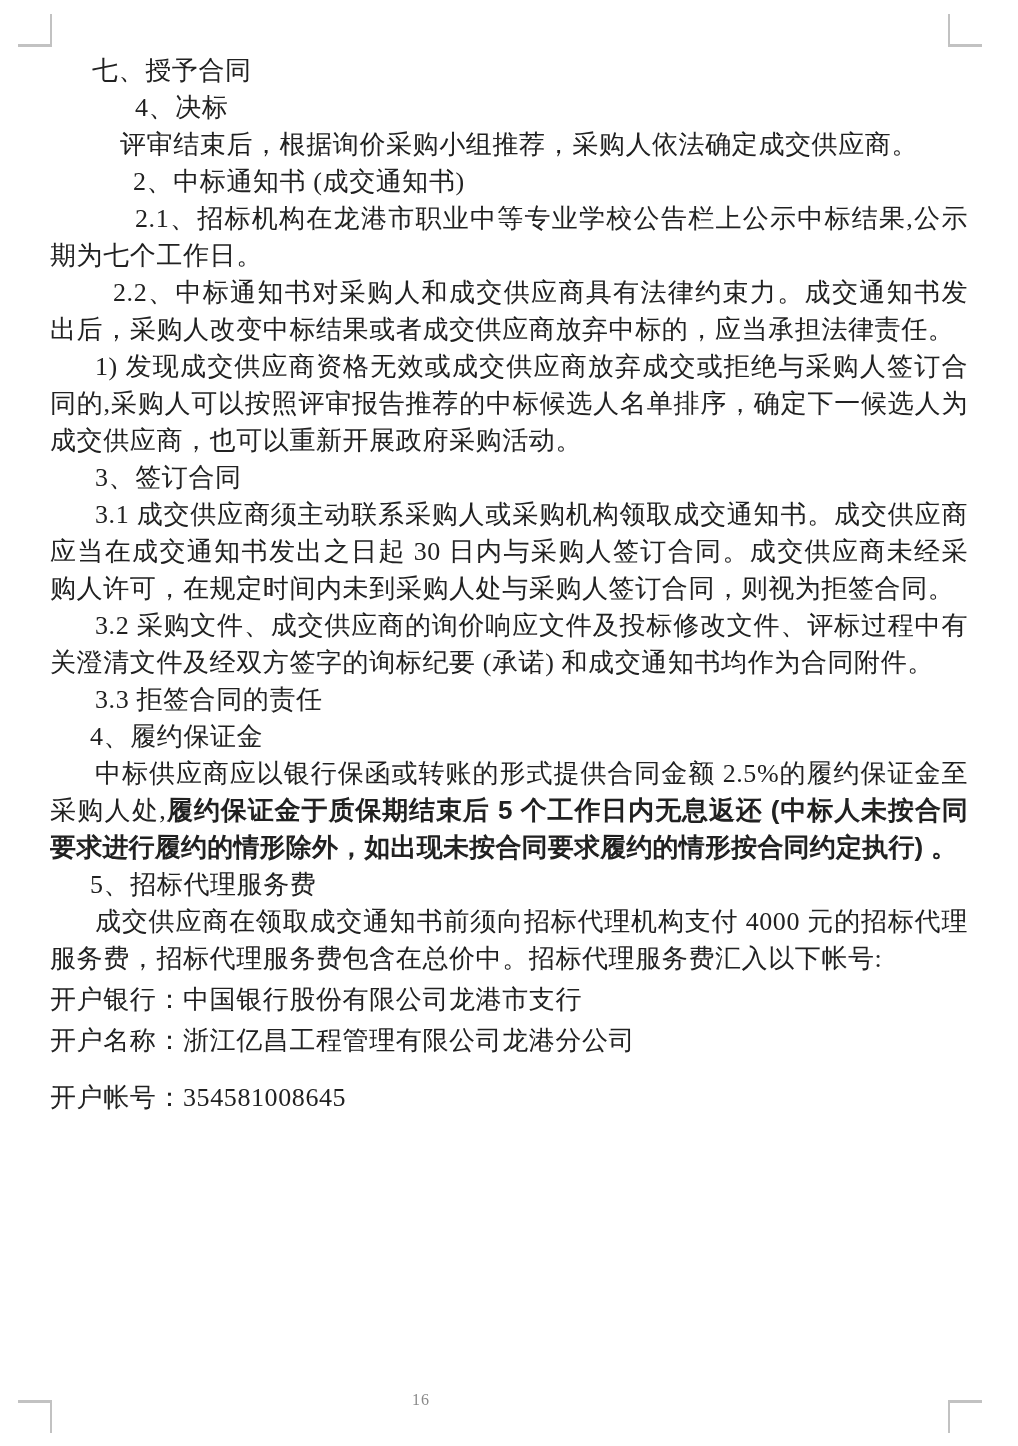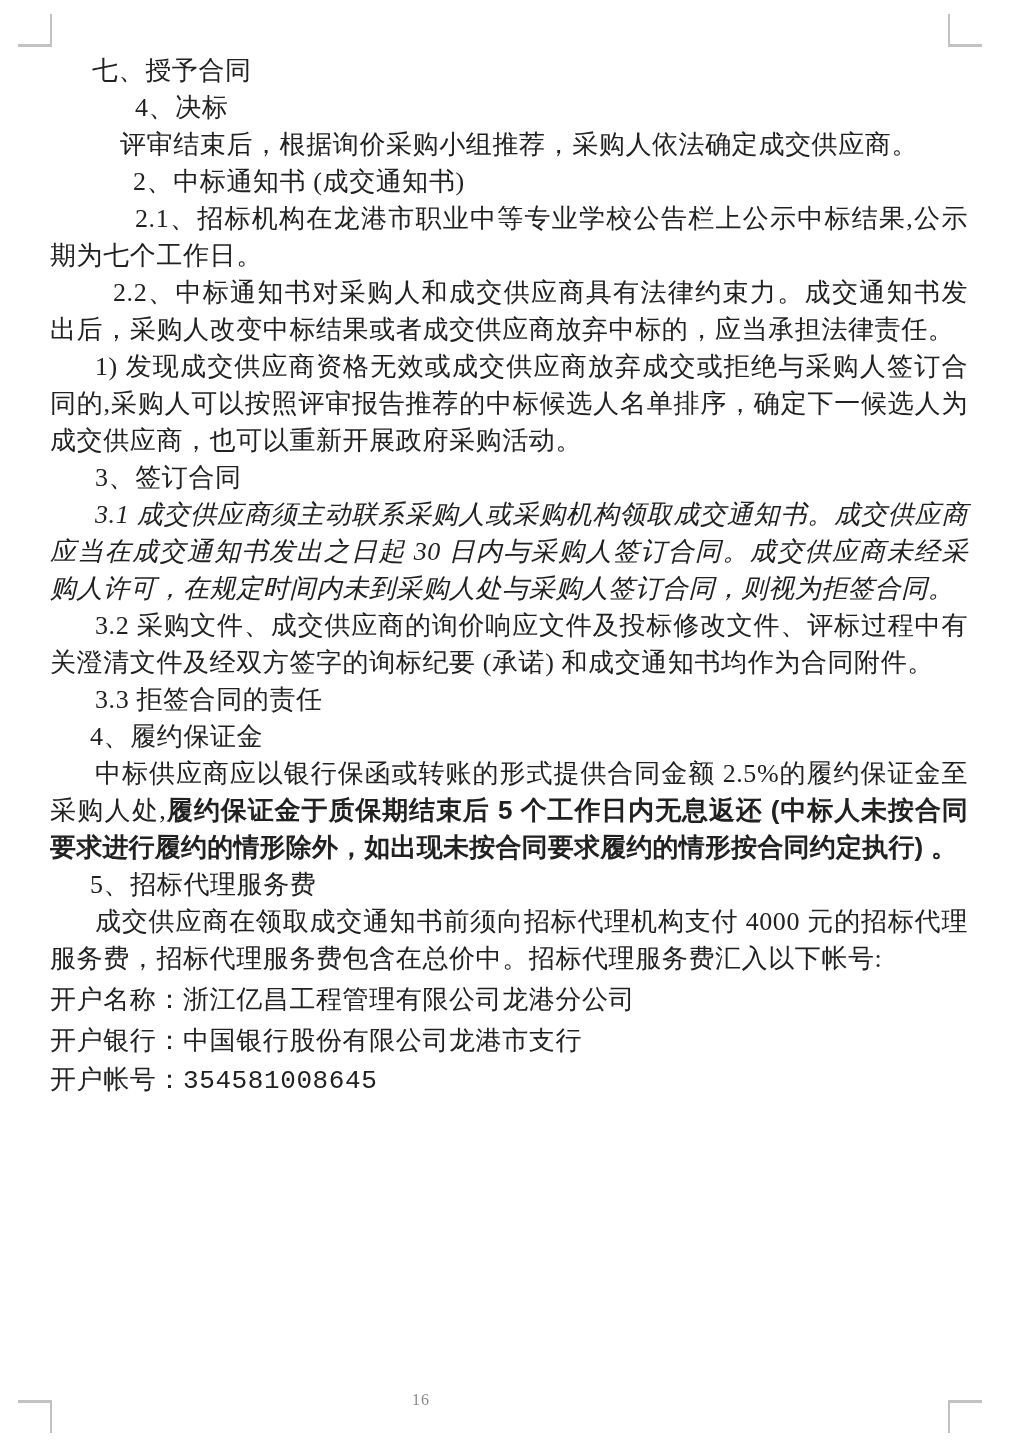--- a/index.html
+++ b/index.html
@@ -85,26 +85,26 @@
 
   <div class="doc-body" id="doc-body">
       <div class="para" style="text-indent: 42px;"><span>七、授予合同</span></div>
       <div class="para" style="text-indent: 85px;"><span>4、决标</span></div>
       <div class="para" style="text-indent: 70px;"><span>评审结束后，根据询价采购小组推荐，采购人依法确定成交供应商。</span></div>
       <div class="para" style="text-indent: 83px;"><span>2、中标通知书 (成交通知书)</span></div>
       <div class="para" style="text-indent: 85px;"><span>2.1、招标机构在龙港市职业中等专业学校公告栏上公示中标结果,公示期为七个工作日。</span></div>
       <div class="para" style="text-indent: 63px;"><span>2.2、中标通知书对采购人和成交供应商具有法律约束力。成交通知书发出后，采购人改变中标结果或者成交供应商放弃中标的，应当承担法律责任。</span></div>
       <div class="para" style="text-indent: 45px;"><span>1) 发现成交供应商资格无效或成交供应商放弃成交或拒绝与采购人签订合同的,采购人可以按照评审报告推荐的中标候选人名单排序，确定下一候选人为成交供应商，也可以重新开展政府采购活动。</span></div>
       <div class="para" style="text-indent: 45px;"><span>3、签订合同</span></div>
-      <div class="para" style="text-indent: 45px; font-style: italic;"><span>3.1 成交供应商须主动联系采购人或采购机构领取成交通知书。成交供应商应当在成交通知书发出之日起 30 日内与采购人签订合同。成交供应商未经采购人许可，在规定时间内未到采购人处与采购人签订合同，则视为拒签合同。</span></div>
+      <div class="para" style="text-indent: 45px;"><span>3.1 成交供应商须主动联系采购人或采购机构领取成交通知书。成交供应商应当在成交通知书发出之日起 30 日内与采购人签订合同。成交供应商未经采购人许可，在规定时间内未到采购人处与采购人签订合同，则视为拒签合同。</span></div>
       <div class="para" style="text-indent: 45px;"><span>3.2 采购文件、成交供应商的询价响应文件及投标修改文件、评标过程中有关澄清文件及经双方签字的询标纪要 (承诺) 和成交通知书均作为合同附件。</span></div>
       <div class="para" style="text-indent: 45px;"><span>3.3 拒签合同的责任</span></div>
       <div class="para" style="text-indent: 40px;"><span>4、履约保证金</span></div>
       <div class="para" style="text-indent: 45px;"><span>中标供应商应以银行保函或转账的形式提供合同金额 2.5%的履约保证金至采购人处,</span><span class="run-bold">履约保证金于质保期结束后 5 个工作日内无息返还 (中标人未按合同要求进行履约的情形除外，如出现未按合同要求履约的情形按合同约定执行) 。</span></div>
       <div class="para" style="text-indent: 40px;"><span>5、招标代理服务费</span></div>
       <div class="para" style="text-indent: 45px;"><span>成交供应商在领取成交通知书前须向招标代理机构支付 4000 元的招标代理服务费，招标代理服务费包含在总价中。招标代理服务费汇入以下帐号:</span></div>
+      <div class="para" style="text-indent: 0px; margin-top: 4px;"><span>开户银行：</span><span>中国银行股份有限公司龙港市支行</span></div>
       <div class="para" style="text-indent: 0px; margin-top: 4px;"><span>开户名称：</span><span>浙江亿昌工程管理有限公司龙港分公司</span></div>
-      <div class="para" style="text-indent: 0px; margin-top: 4px;"><span>开户银行：</span><span>中国银行股份有限公司龙港市支行</span></div>
-      <div class="para" style="text-indent: 0px; margin-top: 4px; font-family: Liberation Mono, monospace;"><span>开户帐号：</span><span>354581008645</span></div>
+      <div class="para" style="text-indent: 0px; margin-top: 20px;"><span>开户帐号：</span><span>354581008645</span></div>
     </div>
 
   <div class="page-footer">16</div>
 </div>
 
 </body></html>

